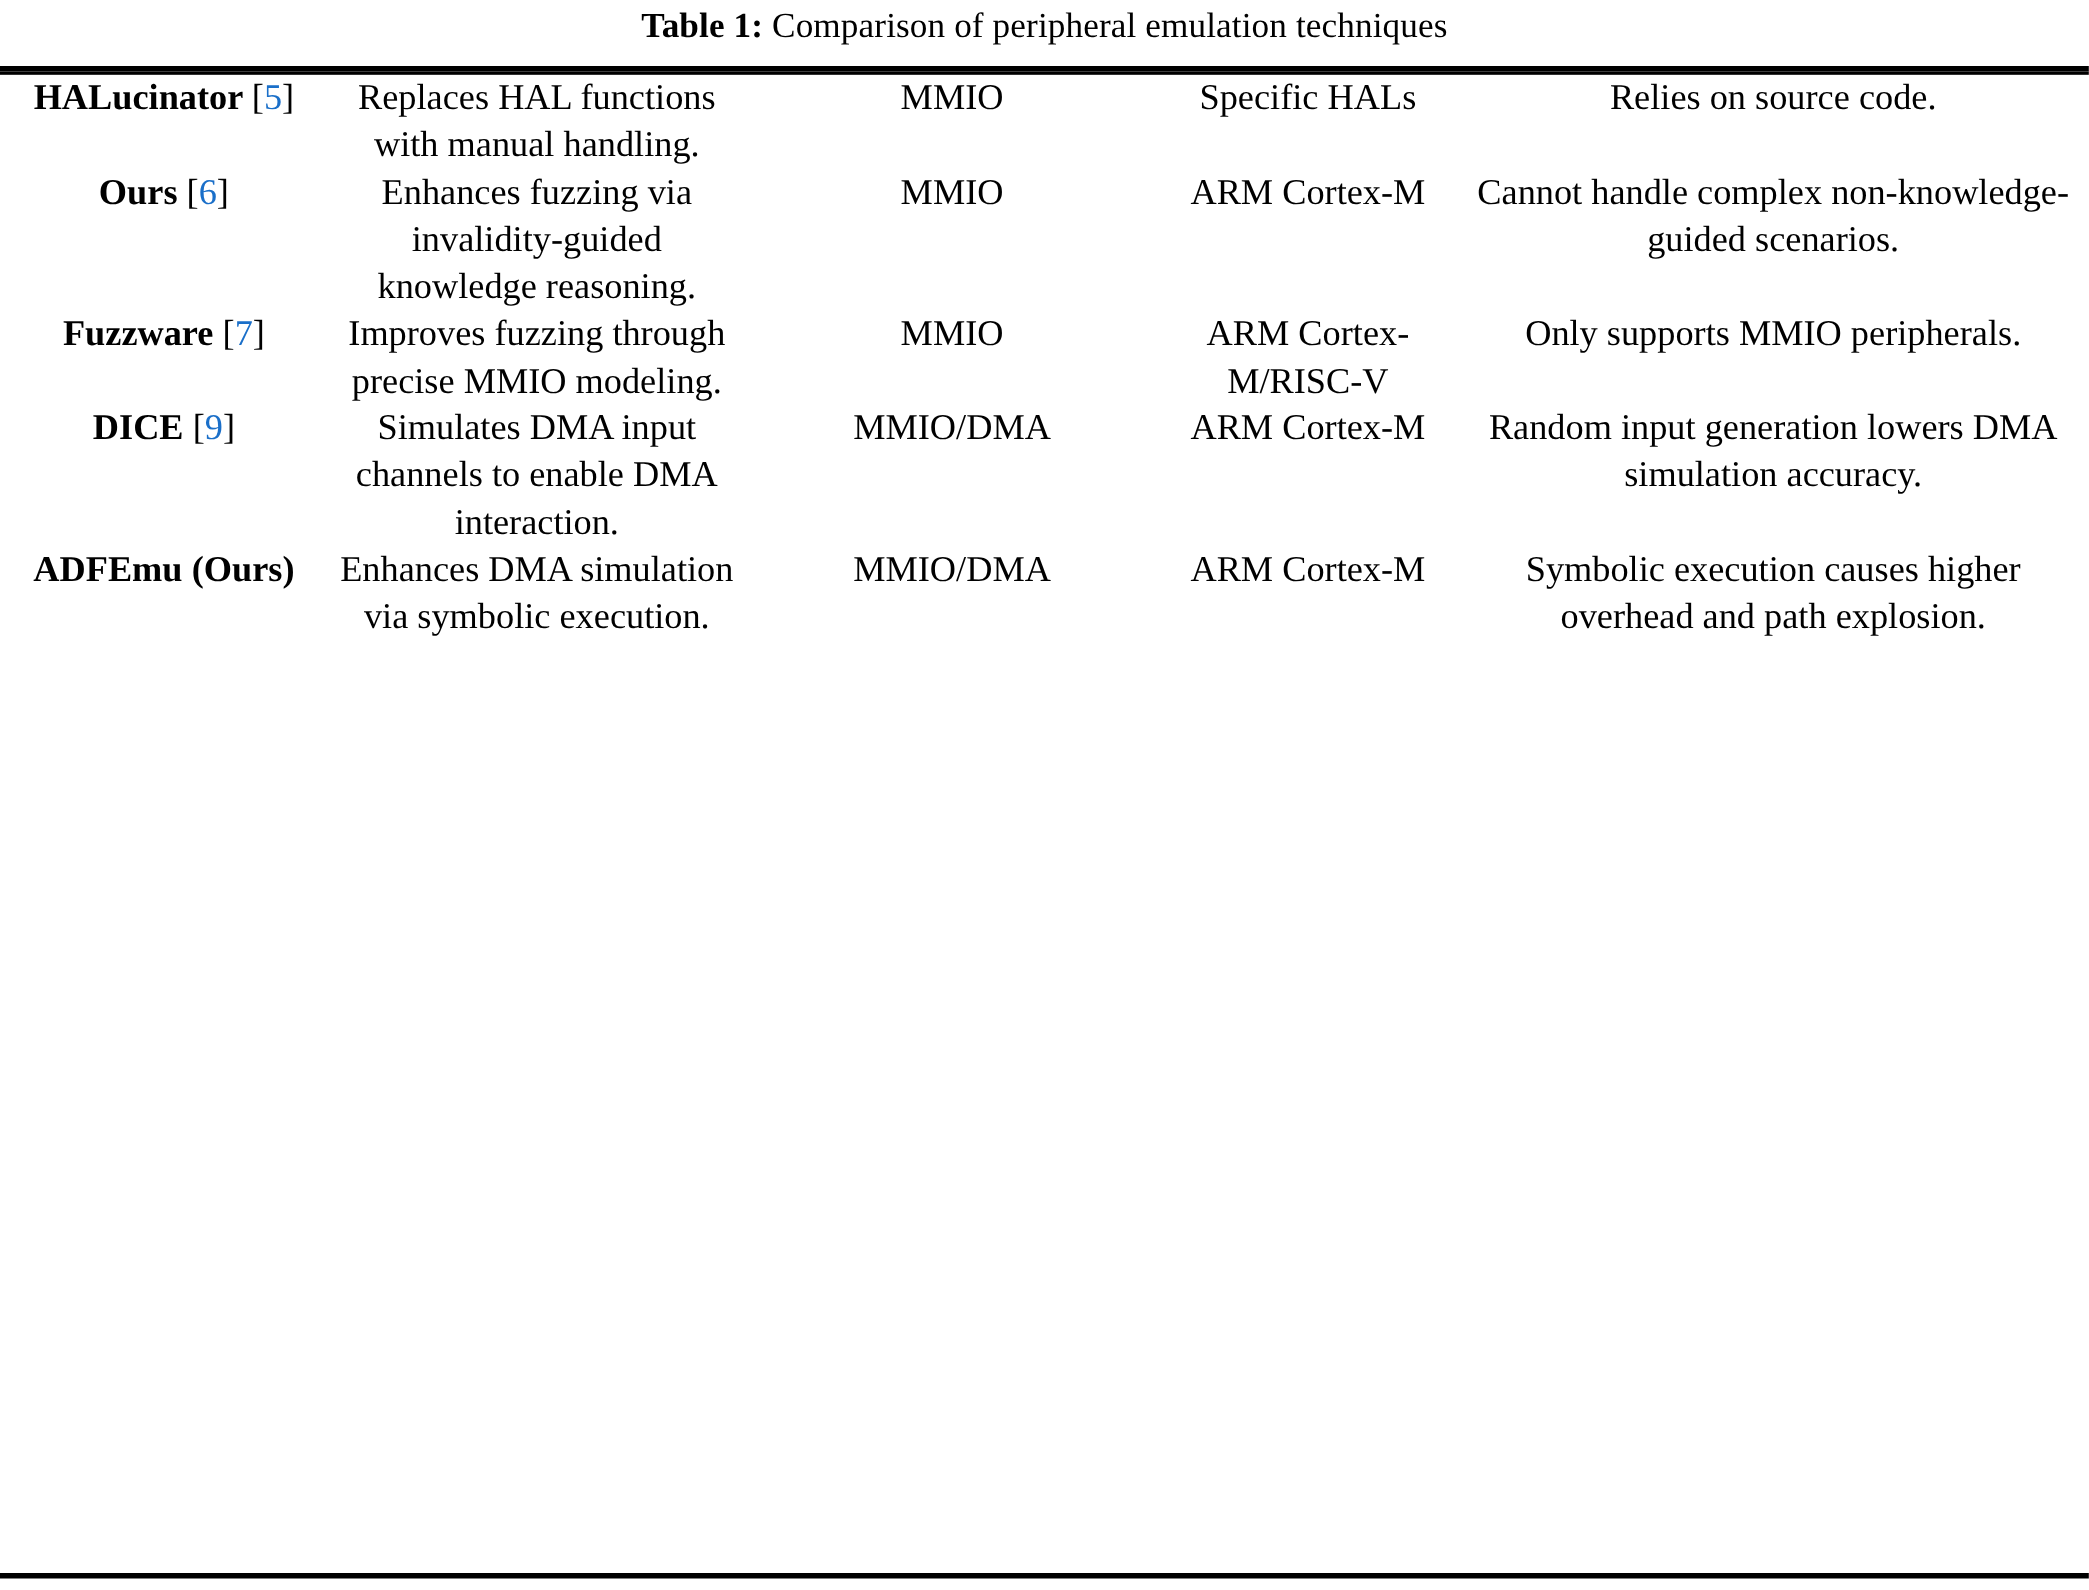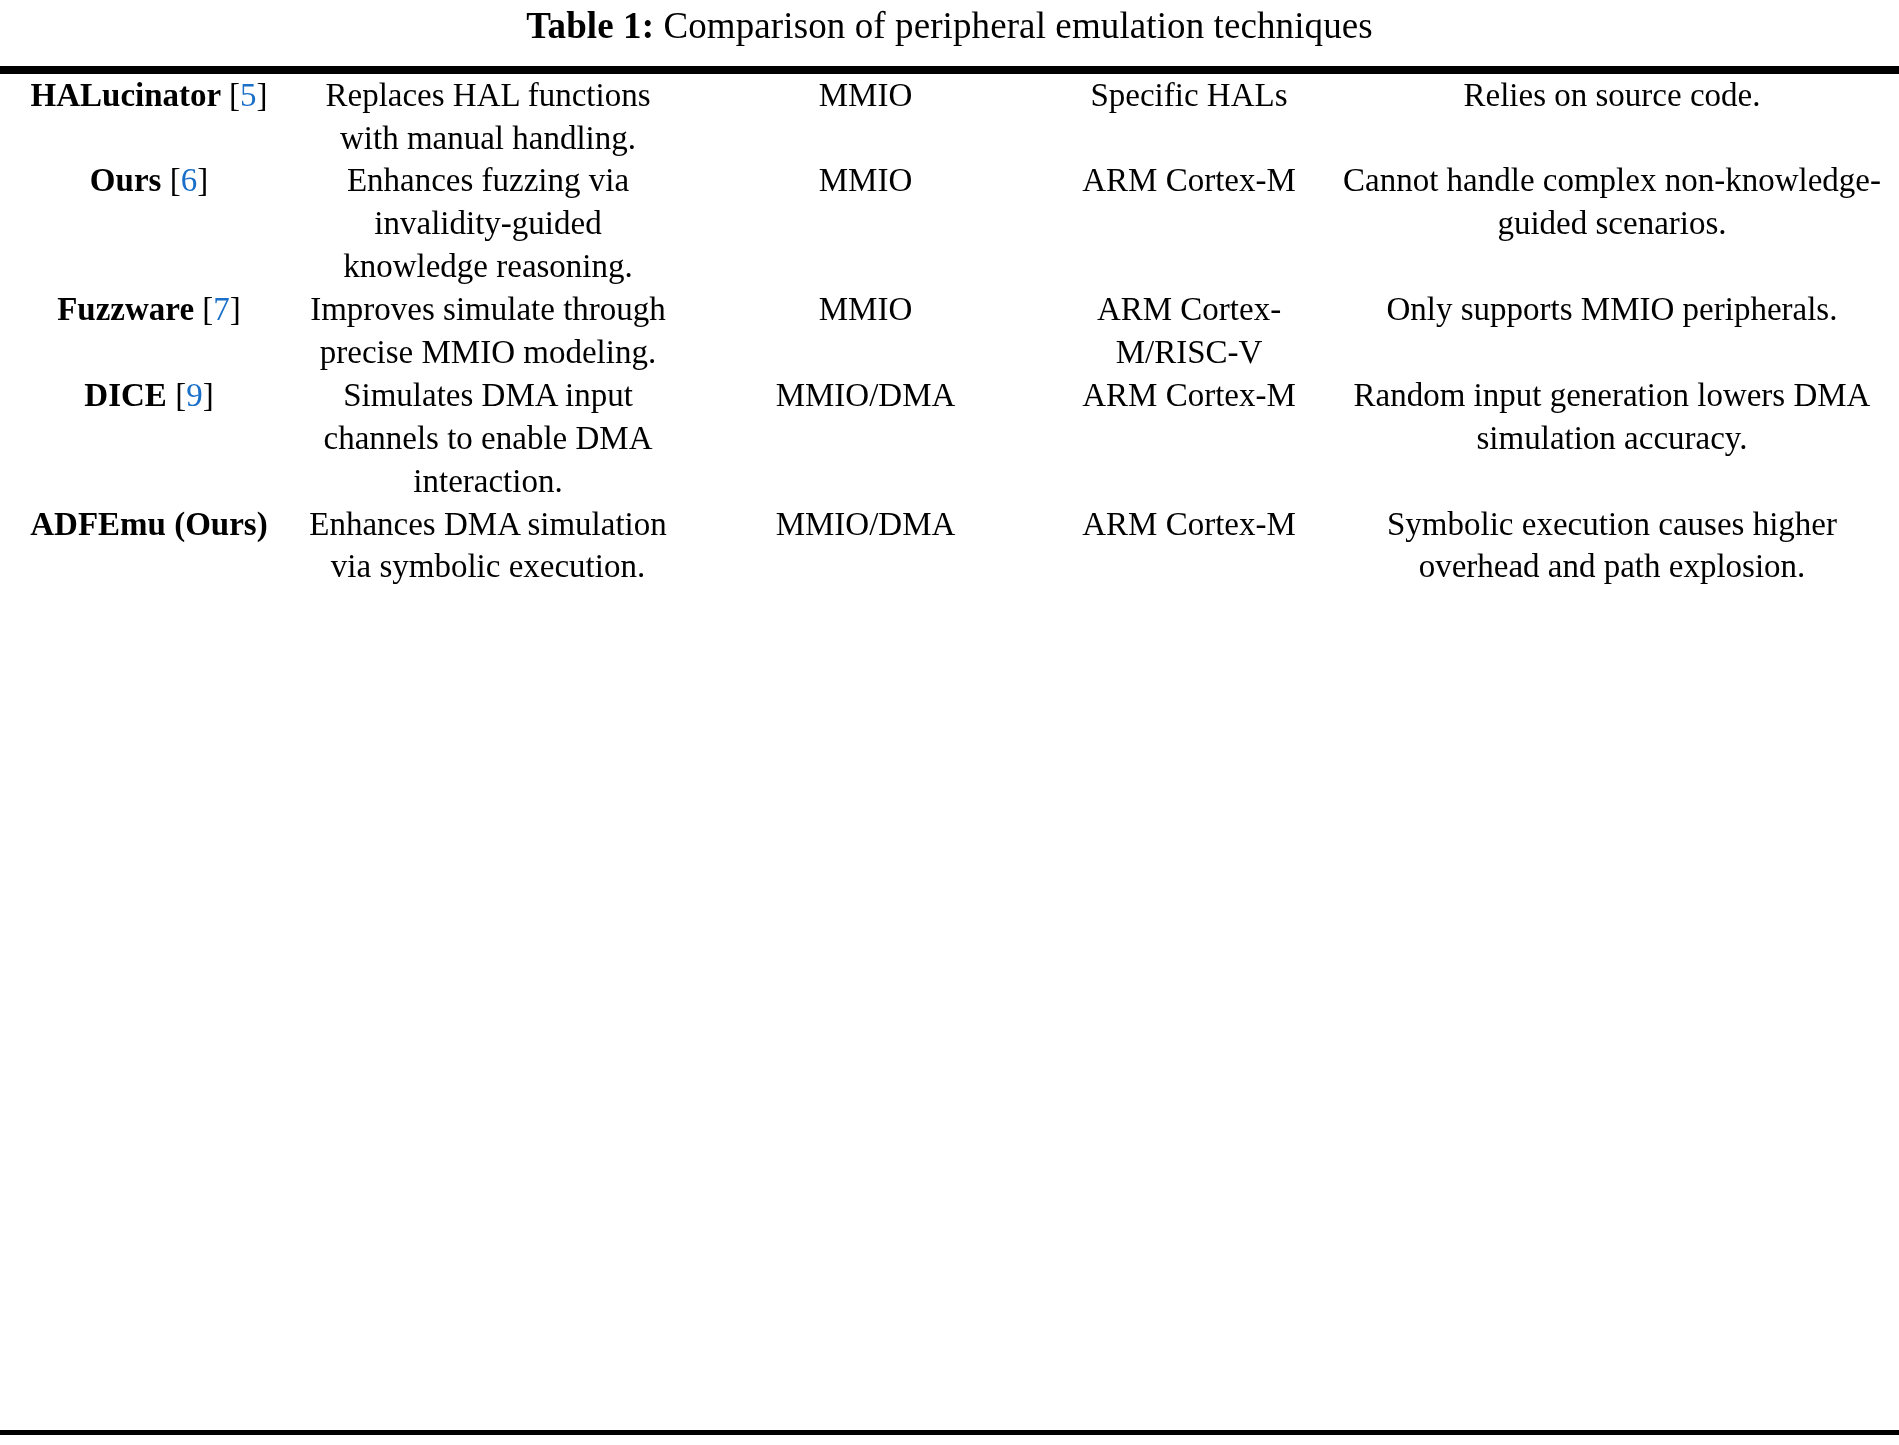--- a/index.html
+++ b/index.html
@@ -17,21 +17,21 @@
   .page {
     position: relative;
     width: 1899px;
     height: 1445px;
     box-sizing: border-box;
   }
 
   
   .caption {
     text-align: center;
-    font-size: 37px;
+    font-size: 32px;
     line-height: 1.1;
     padding-top: 6px;
     letter-spacing: 0.1px;
   }
   .caption .cap-label {
     font-weight: bold;
   }
   .caption .cap-text {
     font-weight: normal;
   }
@@ -145,21 +145,21 @@
         </tr>
         <tr>
           <td class="scheme-cell"><span>Ours</span> <span class="cite"><span>[</span><span class="num">6</span><span>]</span></span></td>
           <td class="obj-cell">Enhances fuzzing via invalidity-guided knowledge reasoning.</td>
           <td class="per-cell">MMIO</td>
           <td class="scope-cell">ARM Cortex-M</td>
           <td class="lim-cell">Cannot handle complex non-knowledge-guided scenarios.</td>
         </tr>
         <tr>
           <td class="scheme-cell"><span>Fuzzware</span> <span class="cite"><span>[</span><span class="num">7</span><span>]</span></span></td>
-          <td class="obj-cell">Improves simulate through precise MMIO modeling.</td>
+          <td class="obj-cell">Improves fuzzing through precise MMIO modeling.</td>
           <td class="per-cell">MMIO</td>
           <td class="scope-cell">ARM Cortex-M/RISC-V</td>
           <td class="lim-cell">Only supports MMIO peripherals.</td>
         </tr>
         <tr>
           <td class="scheme-cell"><span>DICE</span> <span class="cite"><span>[</span><span class="num">9</span><span>]</span></span></td>
           <td class="obj-cell">Simulates DMA input channels to enable DMA interaction.</td>
           <td class="per-cell">MMIO/DMA</td>
           <td class="scope-cell">ARM Cortex-M</td>
           <td class="lim-cell">Random input generation lowers DMA simulation accuracy.</td>

